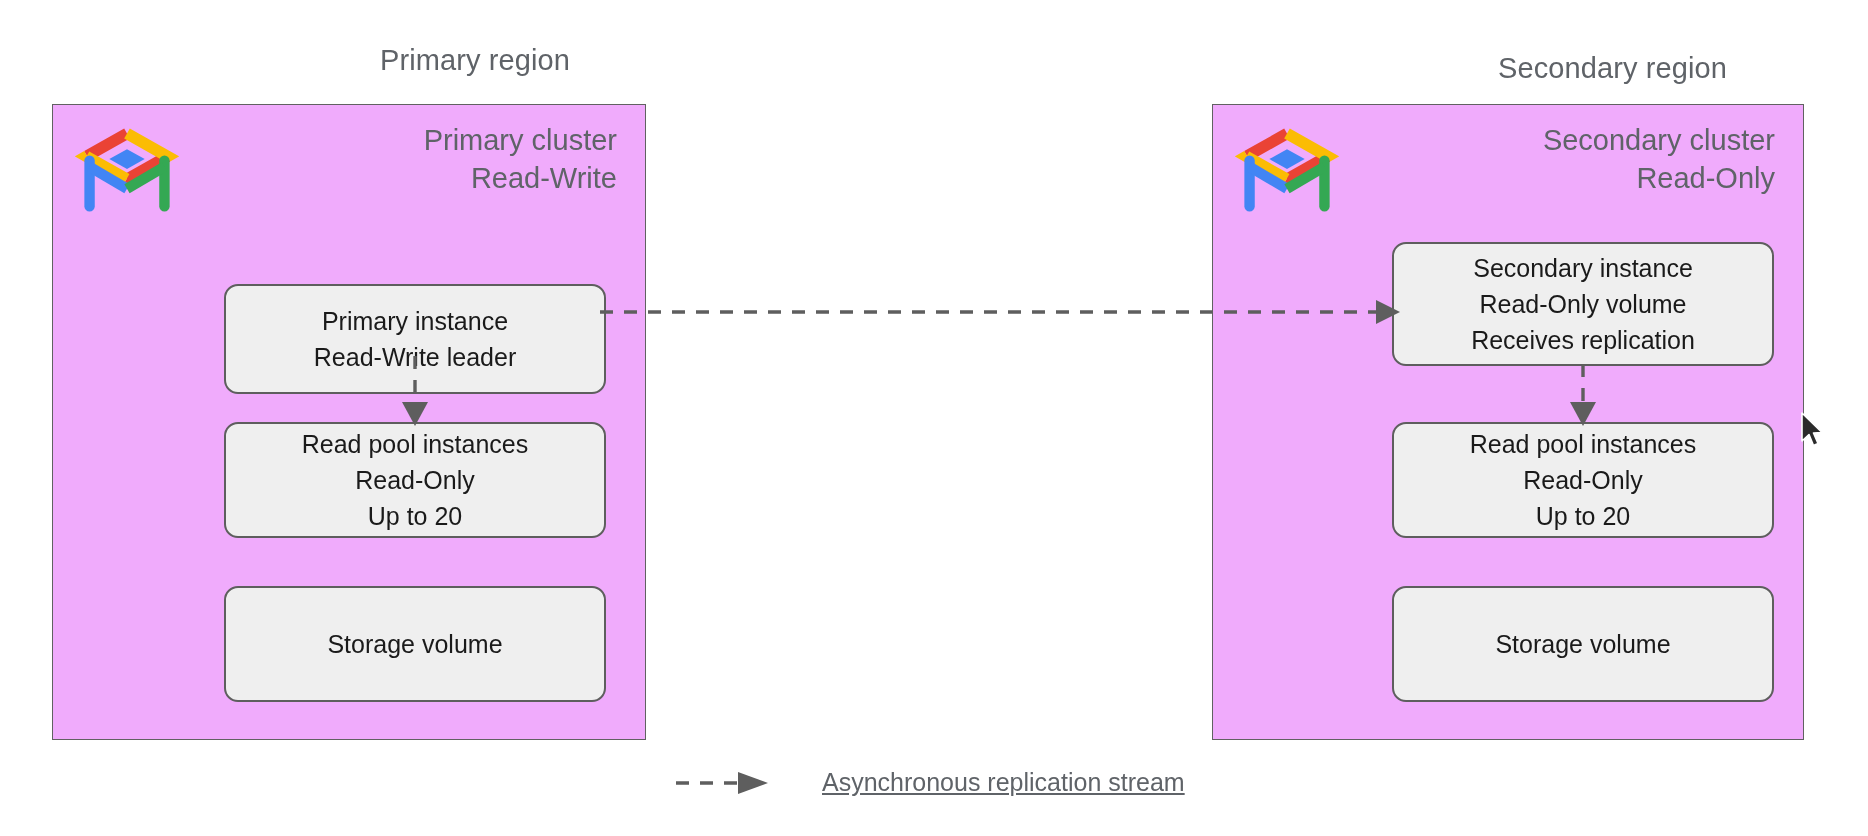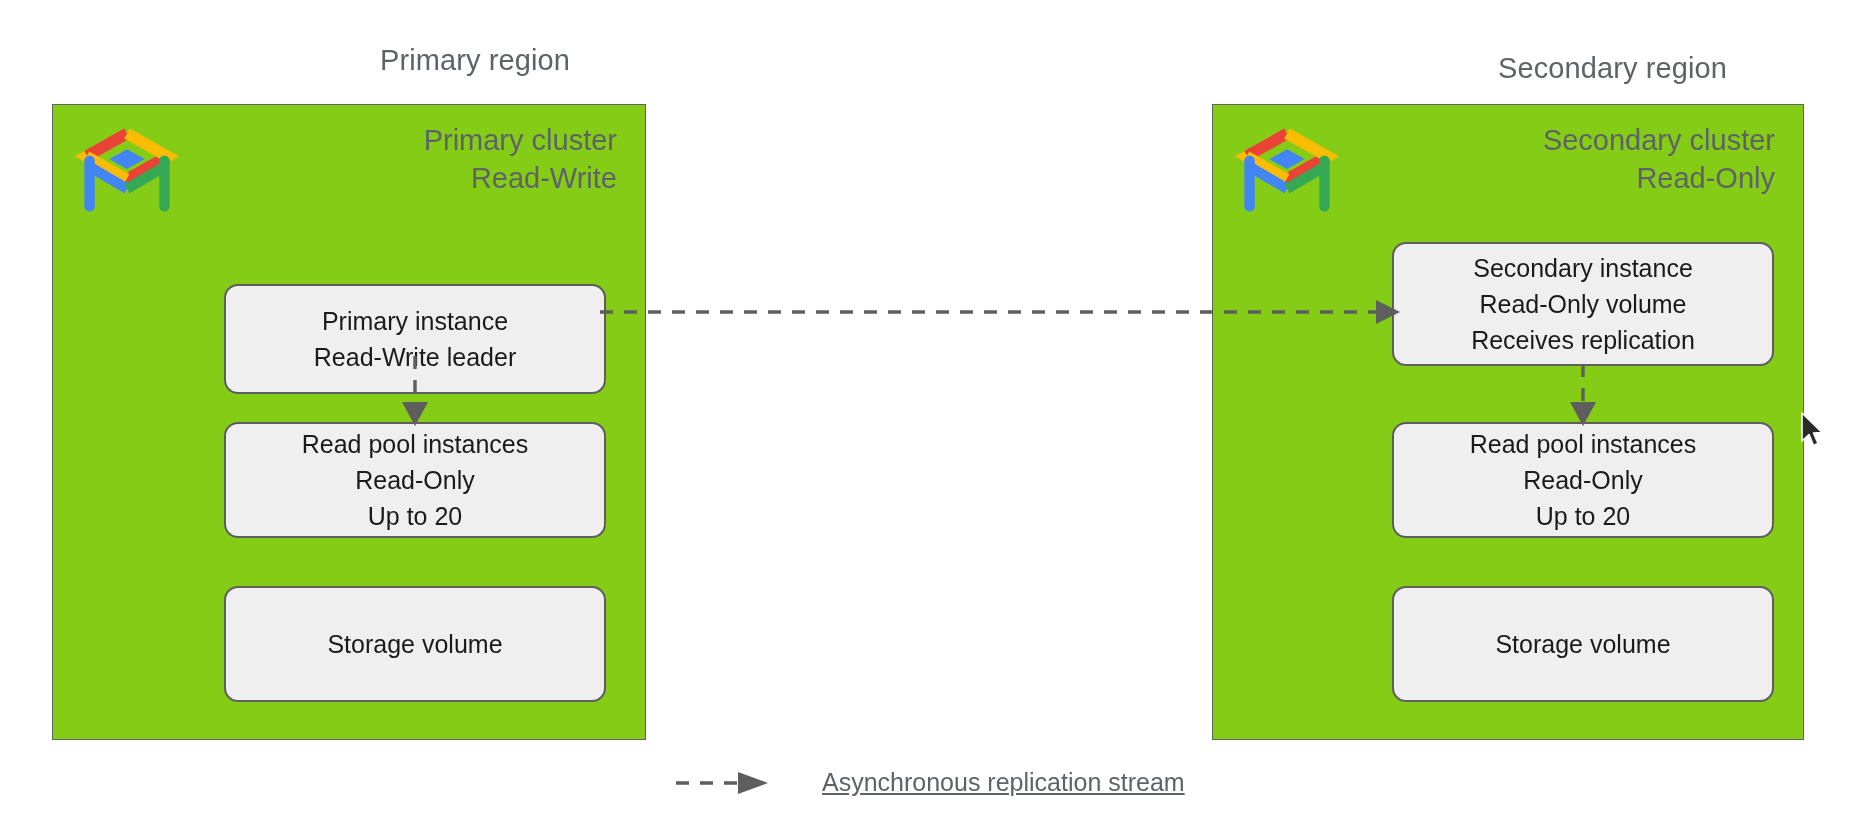--- a/index.html
+++ b/index.html
@@ -28,21 +28,21 @@
     white-space: nowrap;
     letter-spacing: 0.1px;
     text-align: right;
   }
   #region-title-primary   { left: 380px; top: 44px; }
   #region-title-secondary { left: 1498px; top: 52px; }
 
   
   .cluster {
     position: absolute;
-    background: #84cc16;
+    background: #f0abfc;
     border: 1.6px solid #616161;
     box-sizing: border-box;
     text-decoration: underline;
   }
   #cluster-primary   { left: 52px;   top: 104px; width: 594px; height: 636px; }
   #cluster-secondary { left: 1212px; top: 104px; width: 592px; height: 636px; }
 
   .cluster-label {
     position: absolute;
     right: 28px;

